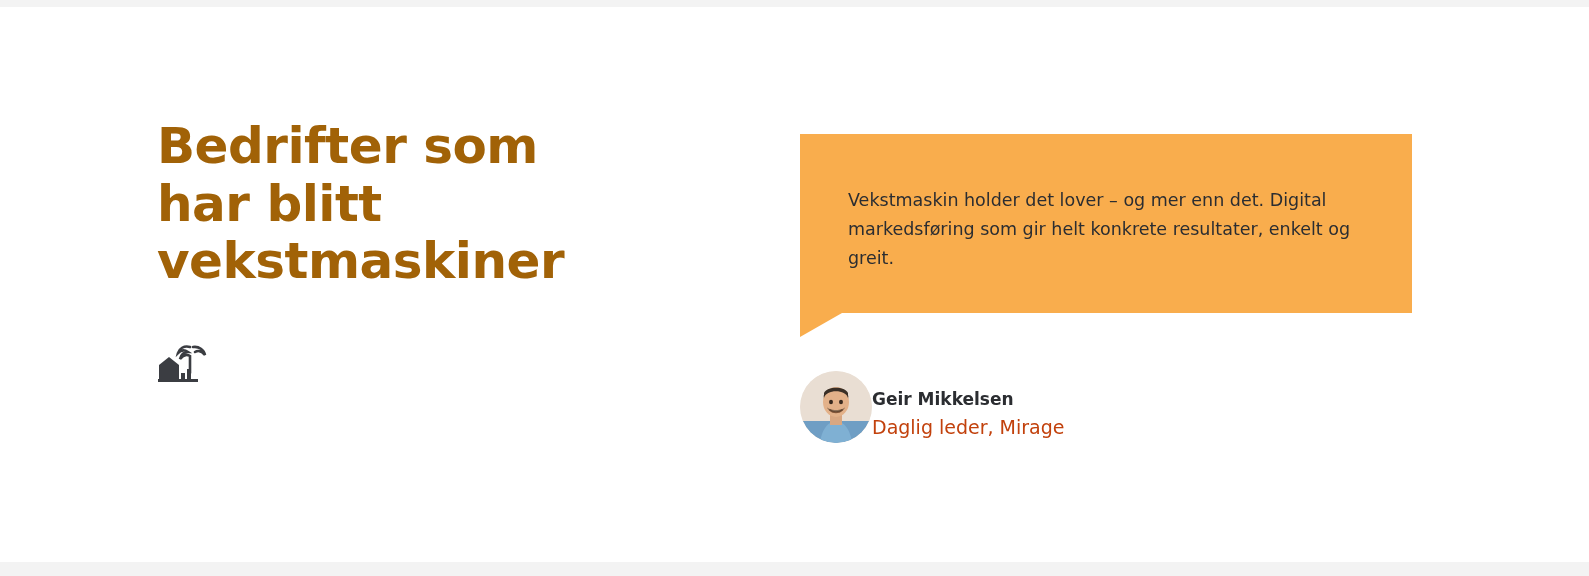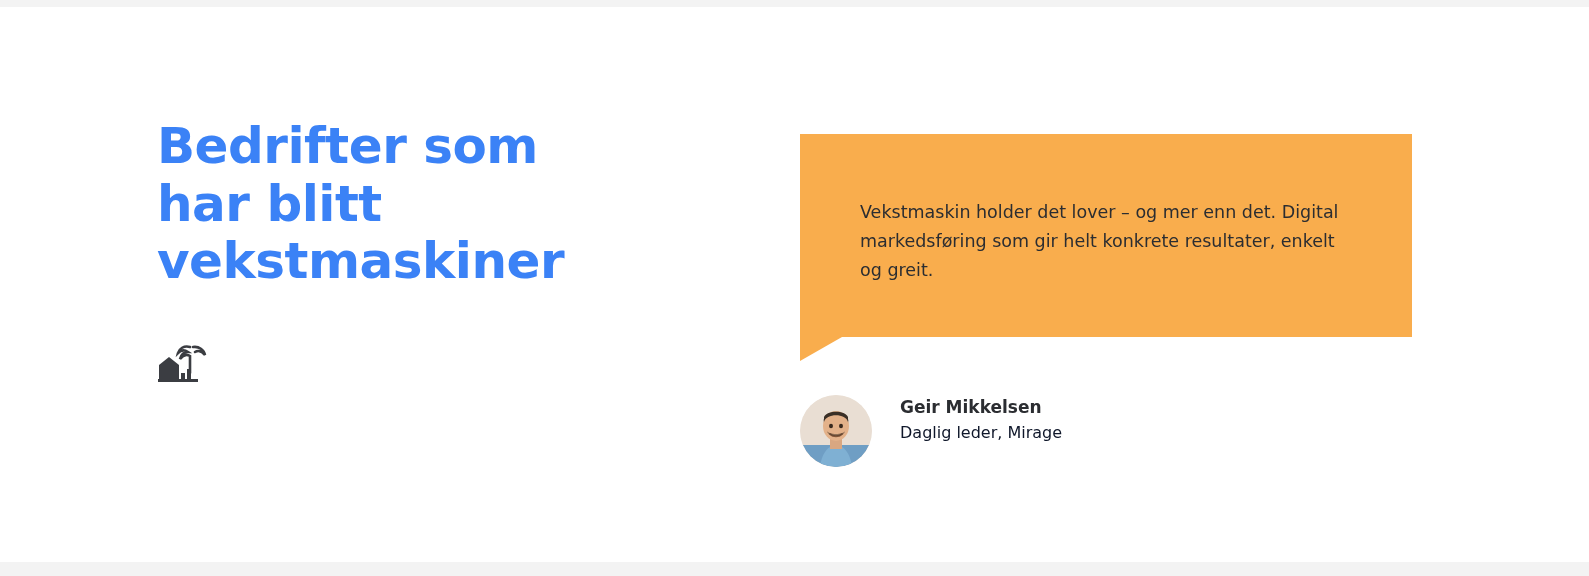--- a/index.html
+++ b/index.html
@@ -44,21 +44,21 @@
     left: 157px;
     top: 118px;
     width: 560px;
   }
   .headline {
     font-family: "DejaVu Sans", sans-serif;
     font-weight: bold;
     font-size: 50px;
     line-height: 1.15;
     letter-spacing: -0.5px;
-    color: #3b82f6;
+    color: #a16207;
     margin: 0;
     max-width: 480px;
   }
   .logo-grid {
     margin-top: 52px;
     display: grid;
     grid-template-columns: 222px auto;
     grid-row-gap: 36px;
     align-items: center;
   }
@@ -107,27 +107,26 @@
     width: 0;
     height: 0;
     border-left: 42px solid #f9ad4d;
     border-bottom: 24px solid transparent;
   }
   .quote-text {
     font-family: "DejaVu Sans", sans-serif;
     font-size: 17.5px;
     line-height: 1.65;
     color: #2b2d31;
-    margin: 12px;
+    margin: 0;
   }
   .attribution {
     margin-top: 58px;
     display: flex;
-    align-items: flex-start;
-    gap: 28px;
+    align-items: flex-end;
   }
   .avatar {
     width: 72px;
     height: 72px;
     border-radius: 50%;
     overflow: hidden;
     flex: 0 0 auto;
     background: #efe7df;
     position: relative;
   }
@@ -138,22 +137,22 @@
   }
   .attr-name {
     font-family: "DejaVu Sans", sans-serif;
     font-weight: bold;
     font-size: 17px;
     color: #2b2d31;
     line-height: 1.5;
   }
   .attr-role {
     font-family: "DejaVu Sans", sans-serif;
-    font-size: 16px;
-    color: #0f172a;
+    font-size: 19px;
+    color: #c2410c;
     line-height: 1.6;
   }
 </style>
 </head>
 <body>
 
 <div class="page">
 
   <div class="top-strip"></div>
 

